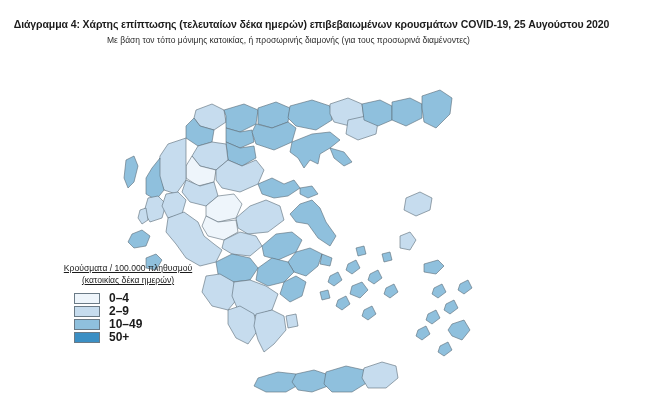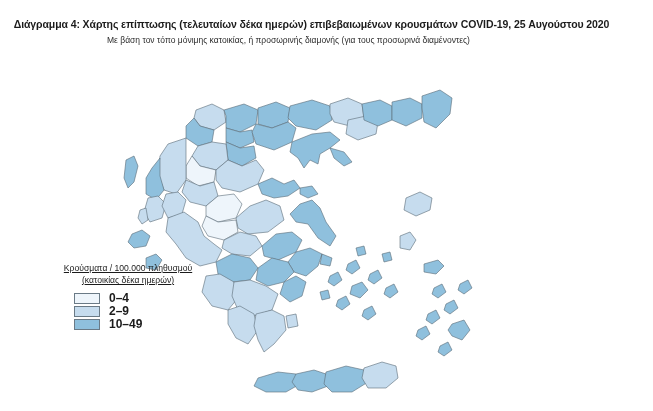--- a/index.html
+++ b/index.html
@@ -190,16 +190,20 @@
         <span class="legend-label">0–4</span>
       </div>
       <div class="legend-row">
         <span class="swatch" style="background:#c6dcee;"></span>
         <span class="legend-label">2–9</span>
       </div>
       <div class="legend-row">
         <span class="swatch" style="background:#8fc0dd;"></span>
         <span class="legend-label">10–49</span>
       </div>
+      <div class="legend-row">
+        <span class="swatch" style="background:#3b8fc4;"></span>
+        <span class="legend-label">50+</span>
+      </div>
     </div>
   </div>
 
 </div>
 
 </body></html>

